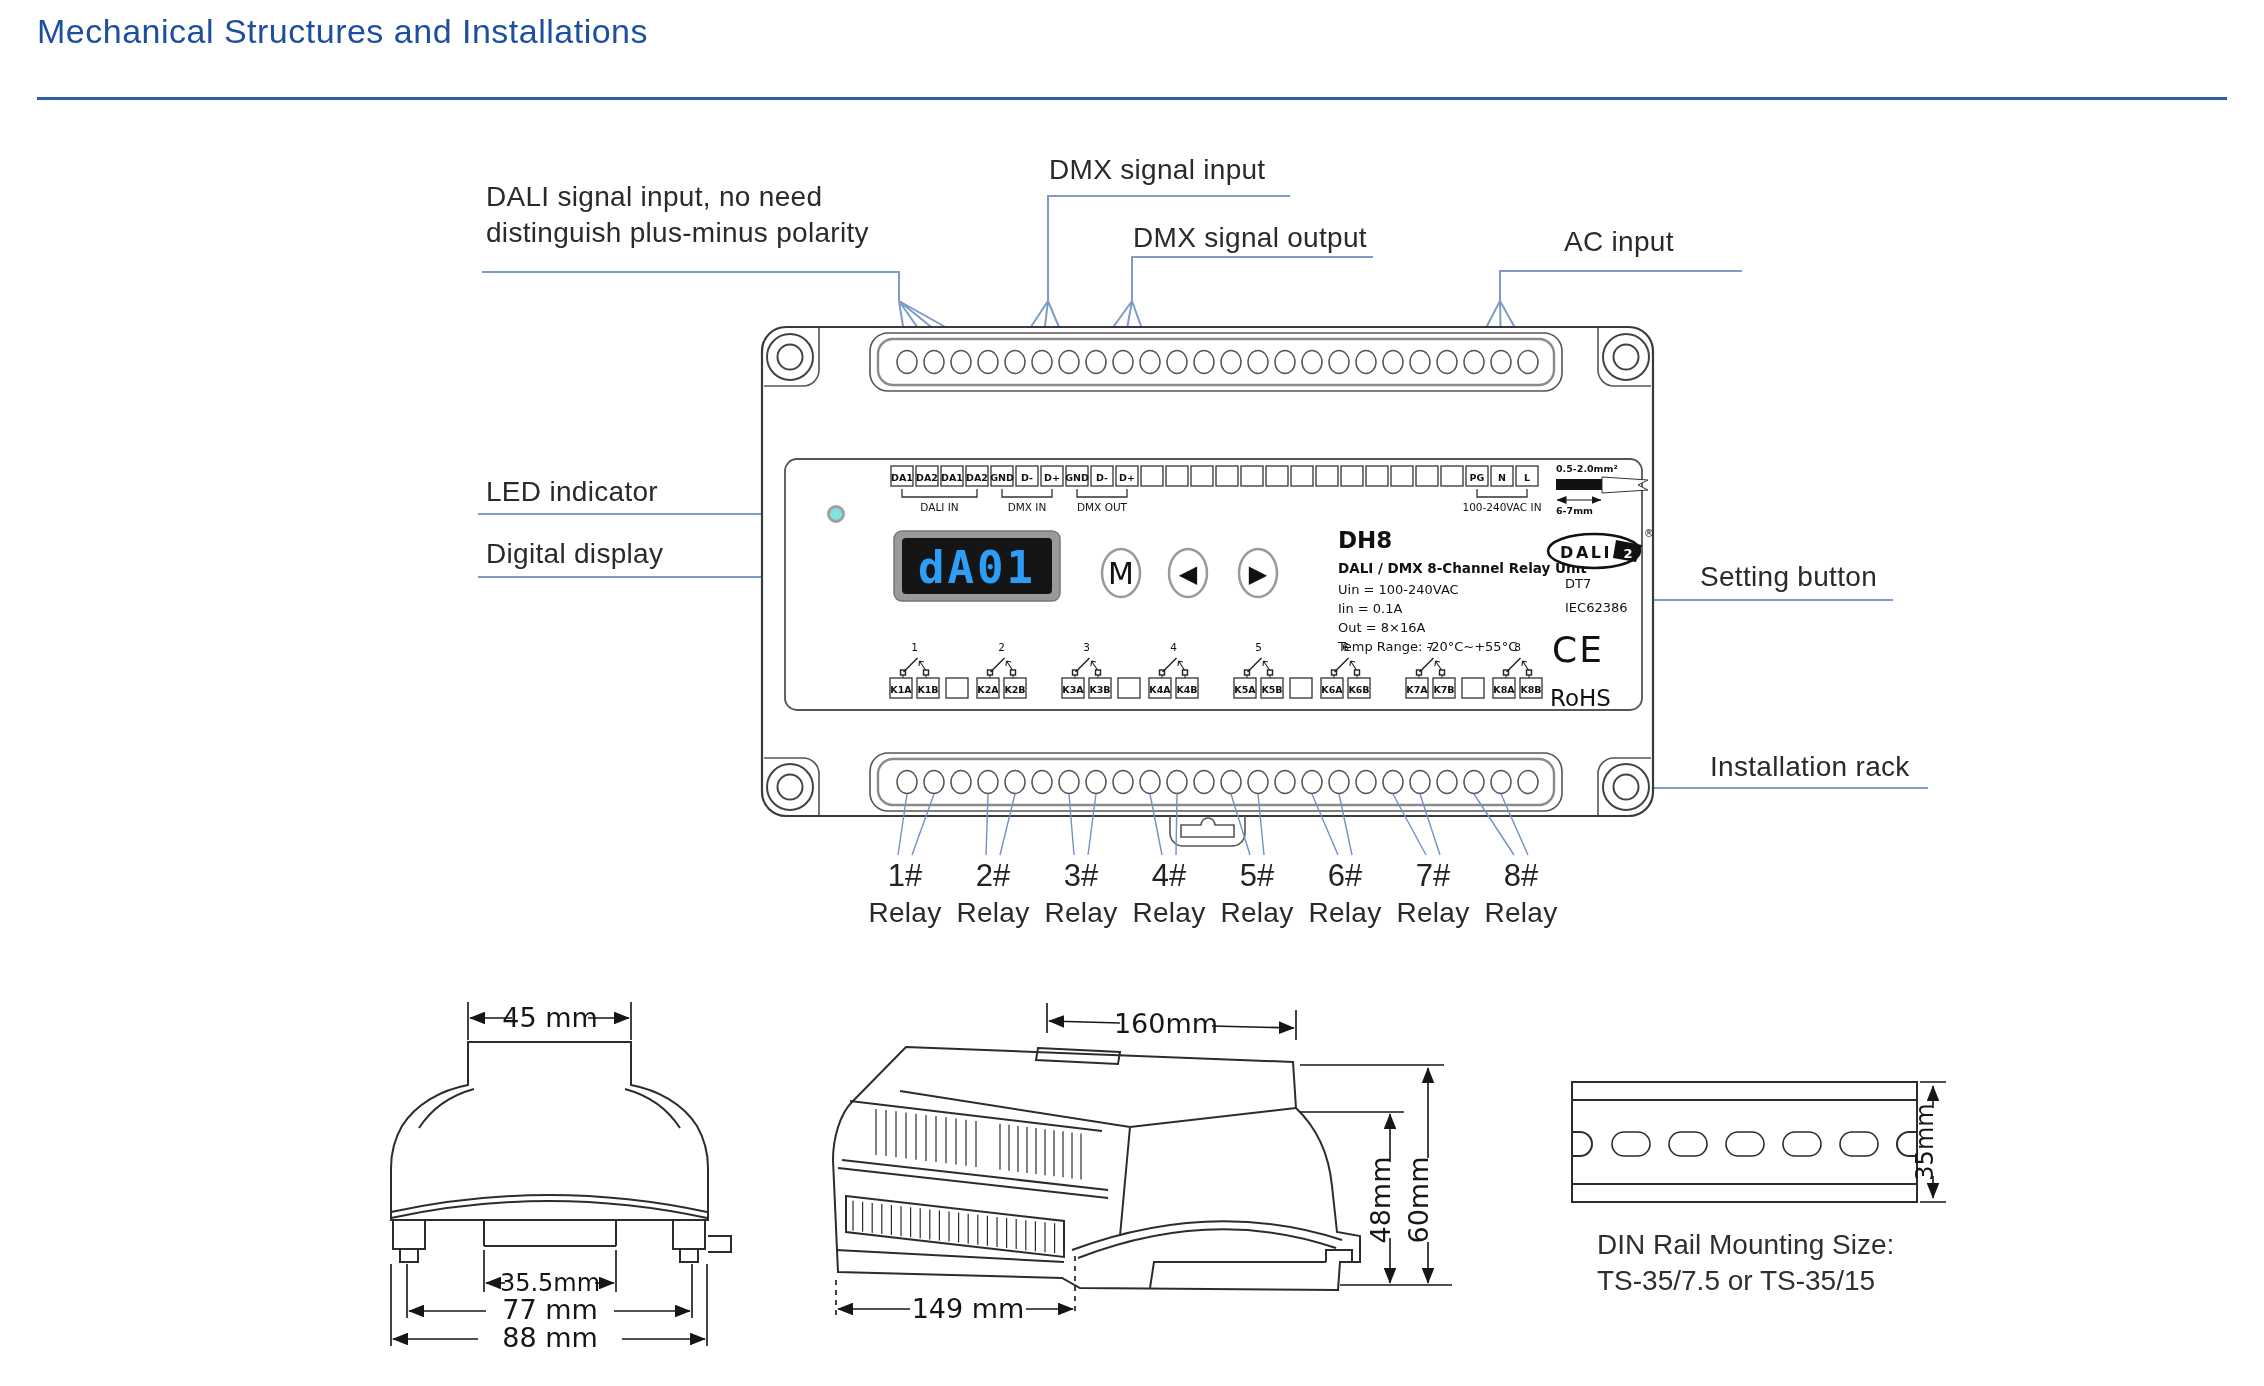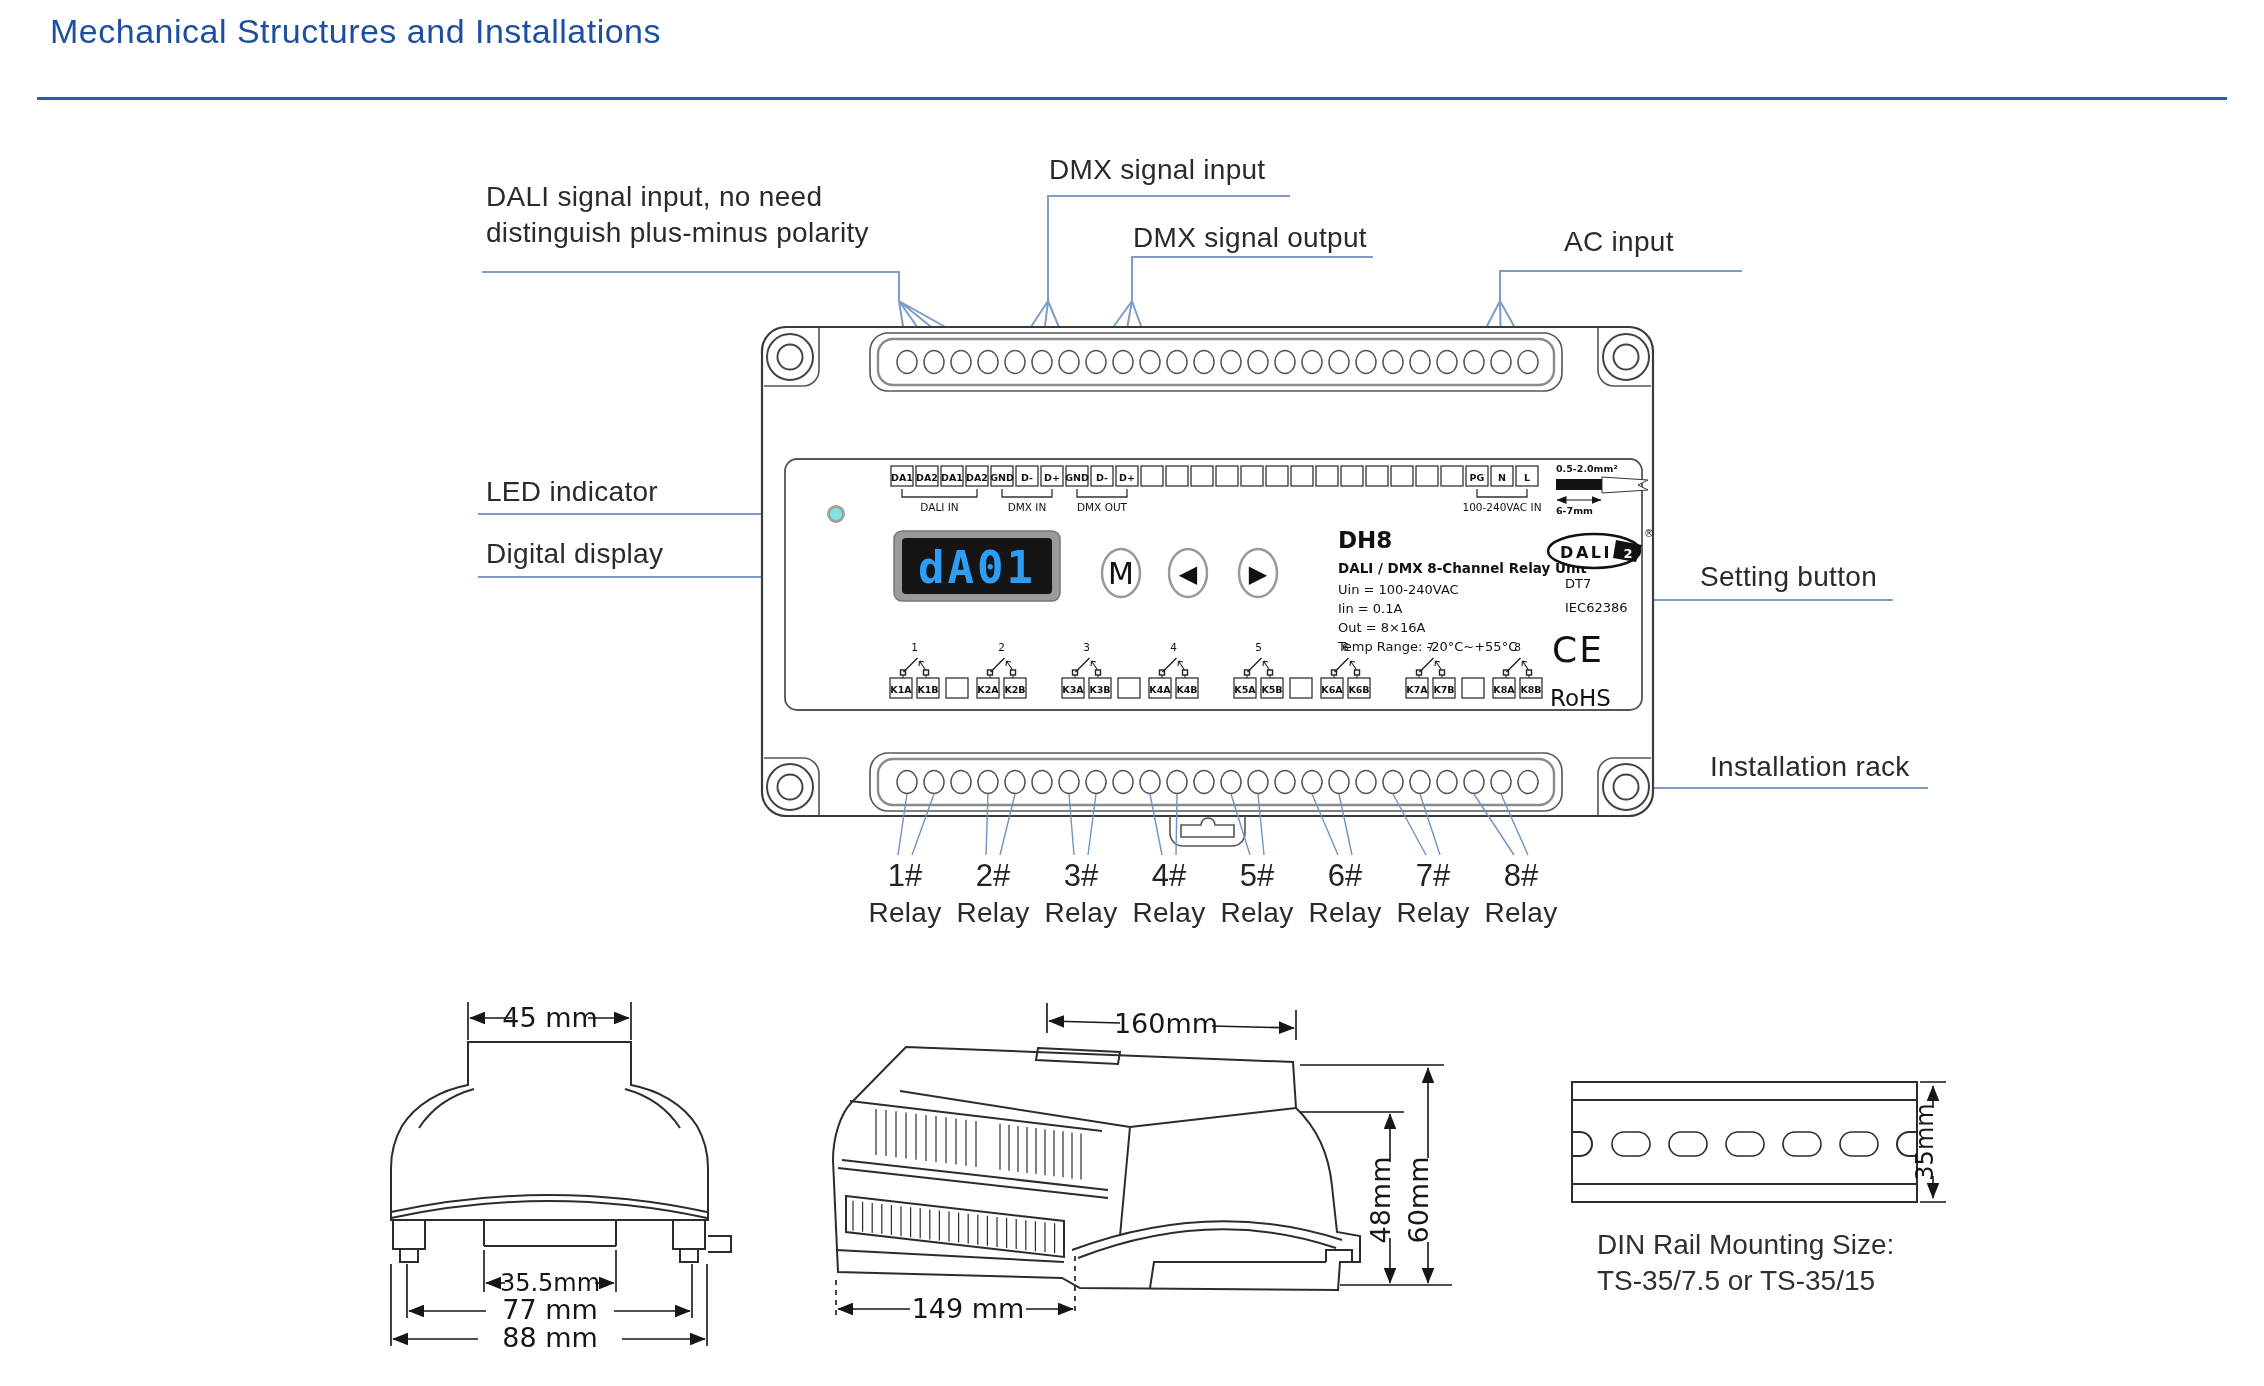--- a/index.html
+++ b/index.html
@@ -1,19 +1,19 @@
 <!DOCTYPE html>
 <html><head>
 <meta charset="utf-8">
 <style>
   html,body{margin:0;padding:0;background:#ffffff;}
   .stage{position:relative;width:2264px;height:1386px;background:#fff;overflow:hidden;
          font-family:"Liberation Sans",sans-serif;}
   .page-title{position:absolute;left:37px;top:12px;font-size:34px;color:#1d4f9e;
-              letter-spacing:0.5px;margin-left:13px;}
+              letter-spacing:0.5px;}
   .rule{position:absolute;left:37px;top:97px;width:2190px;height:3px;background:#2d5ca9;}
   svg{position:absolute;left:0;top:0;}
   .co{font-family:"Liberation Sans",sans-serif;font-size:28px;fill:#2a2a2a;letter-spacing:.3px;}
   .tag{font-family:"Liberation Sans",sans-serif;font-size:31px;fill:#222;}
   .dim{font-family:"DejaVu Sans",sans-serif;font-size:27px;fill:#161616;}
   .dim2{font-family:"DejaVu Sans",sans-serif;font-size:24px;fill:#161616;}
   .tb{font-family:"DejaVu Sans",sans-serif;font-size:9.5px;font-weight:bold;fill:#111;}
   .gl{font-family:"DejaVu Sans",sans-serif;font-size:10.5px;fill:#111;}
   .spec{font-family:"DejaVu Sans",sans-serif;font-size:13px;fill:#111;}
   .cap{font-family:"Liberation Sans",sans-serif;font-size:28px;fill:#2f2f2f;}

